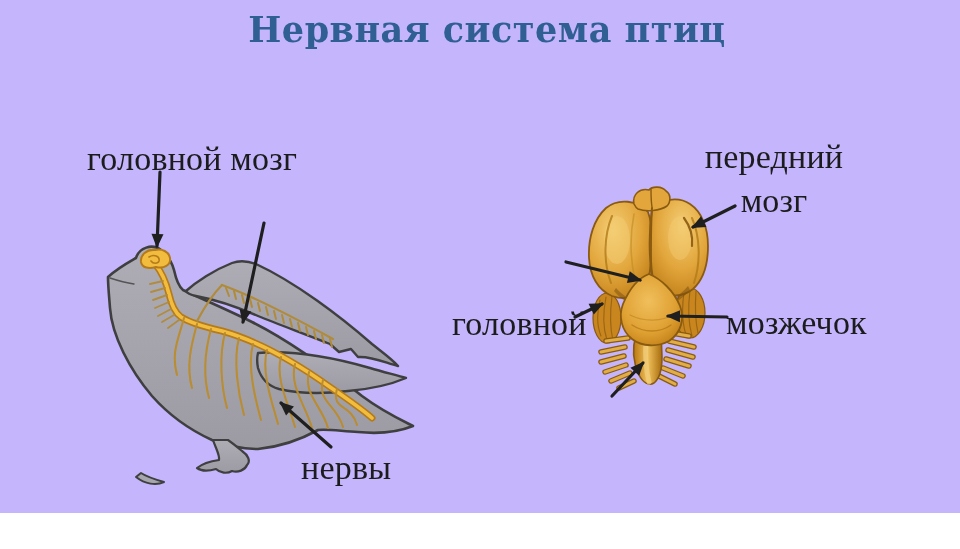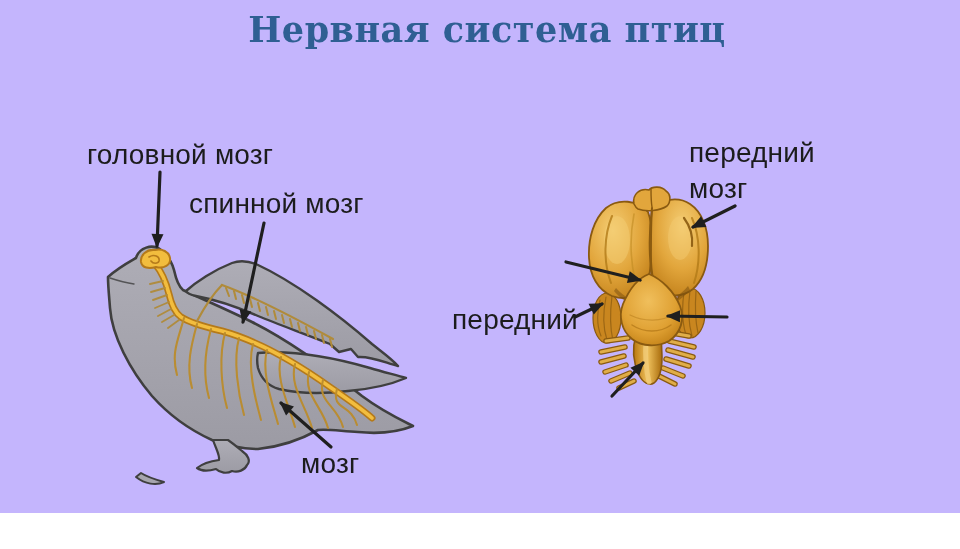--- a/index.html
+++ b/index.html
@@ -6,24 +6,24 @@
   .stage{
     position:relative;width:960px;height:513px;background:#c4b5fd;overflow:hidden;
     font-family:"Liberation Sans",sans-serif;
   }
   .title{
     position:absolute;top:9px;left:487px;transform:translateX(-50%);
     font-family:"DejaVu Serif","Liberation Serif",serif;font-weight:bold;
     font-size:35px;letter-spacing:.5px;color:#2f5f93;white-space:nowrap;
   }
   .lbl{
-    position:absolute;font-size:28px;line-height:1.3;color:#1c1c1c;
-    white-space:nowrap;letter-spacing:.2px;
+    position:absolute;font-size:34px;line-height:1.3;color:#1c1c1c;
+    white-space:nowrap;letter-spacing:.2px;font-family:Liberation Serif, serif;
   }
-  .lbl.wrap{white-space:normal;text-align:left;}
+  .lbl.wrap{white-space:normal;text-align:center;}
   #lbl-brain   {left:87px;  top:137px;}
   #lbl-spinal  {left:189px; top:186px;}
   #lbl-nerves  {left:301px; top:446px;}
   #lbl-dience  {left:356px; top:226px;}
   #lbl-mid     {left:452px; top:302px;}
   #lbl-fore    {left:689px; top:135px; width:170px;}
   #lbl-cere    {left:726px; top:301px;}
   #lbl-medu    {left:470px; top:389px; width:232px;}
   svg.canvas{position:absolute;left:0;top:0;}
 </style>
@@ -304,19 +304,19 @@
       <line x1="575" y1="317" x2="602" y2="304" marker-end="url(#ah)"></line>
       <line x1="735" y1="206" x2="693" y2="227" marker-end="url(#ah)"></line>
       <line x1="727" y1="317" x2="668" y2="316" marker-end="url(#ah)"></line>
       <line x1="612" y1="396" x2="643" y2="363" marker-end="url(#ah)"></line>
     </g>
   </svg>
 
   <div class="title">Нервная система птиц</div>
 
   <div class="lbl" id="lbl-brain">головной мозг</div>
-  <div class="lbl" id="lbl-spinal">спинной мозг</div>
-  <div class="lbl" id="lbl-nerves">мозг</div>
+  <div class="lbl" id="lbl-nerves">нервы</div>
 
   <div class="lbl wrap" id="lbl-fore">передний мозг</div>
-  <div class="lbl" id="lbl-mid">передний</div>
+  <div class="lbl" id="lbl-mid">головной</div>
+  <div class="lbl" id="lbl-cere">мозжечок</div>
 
 </div>
 
 </body></html>

